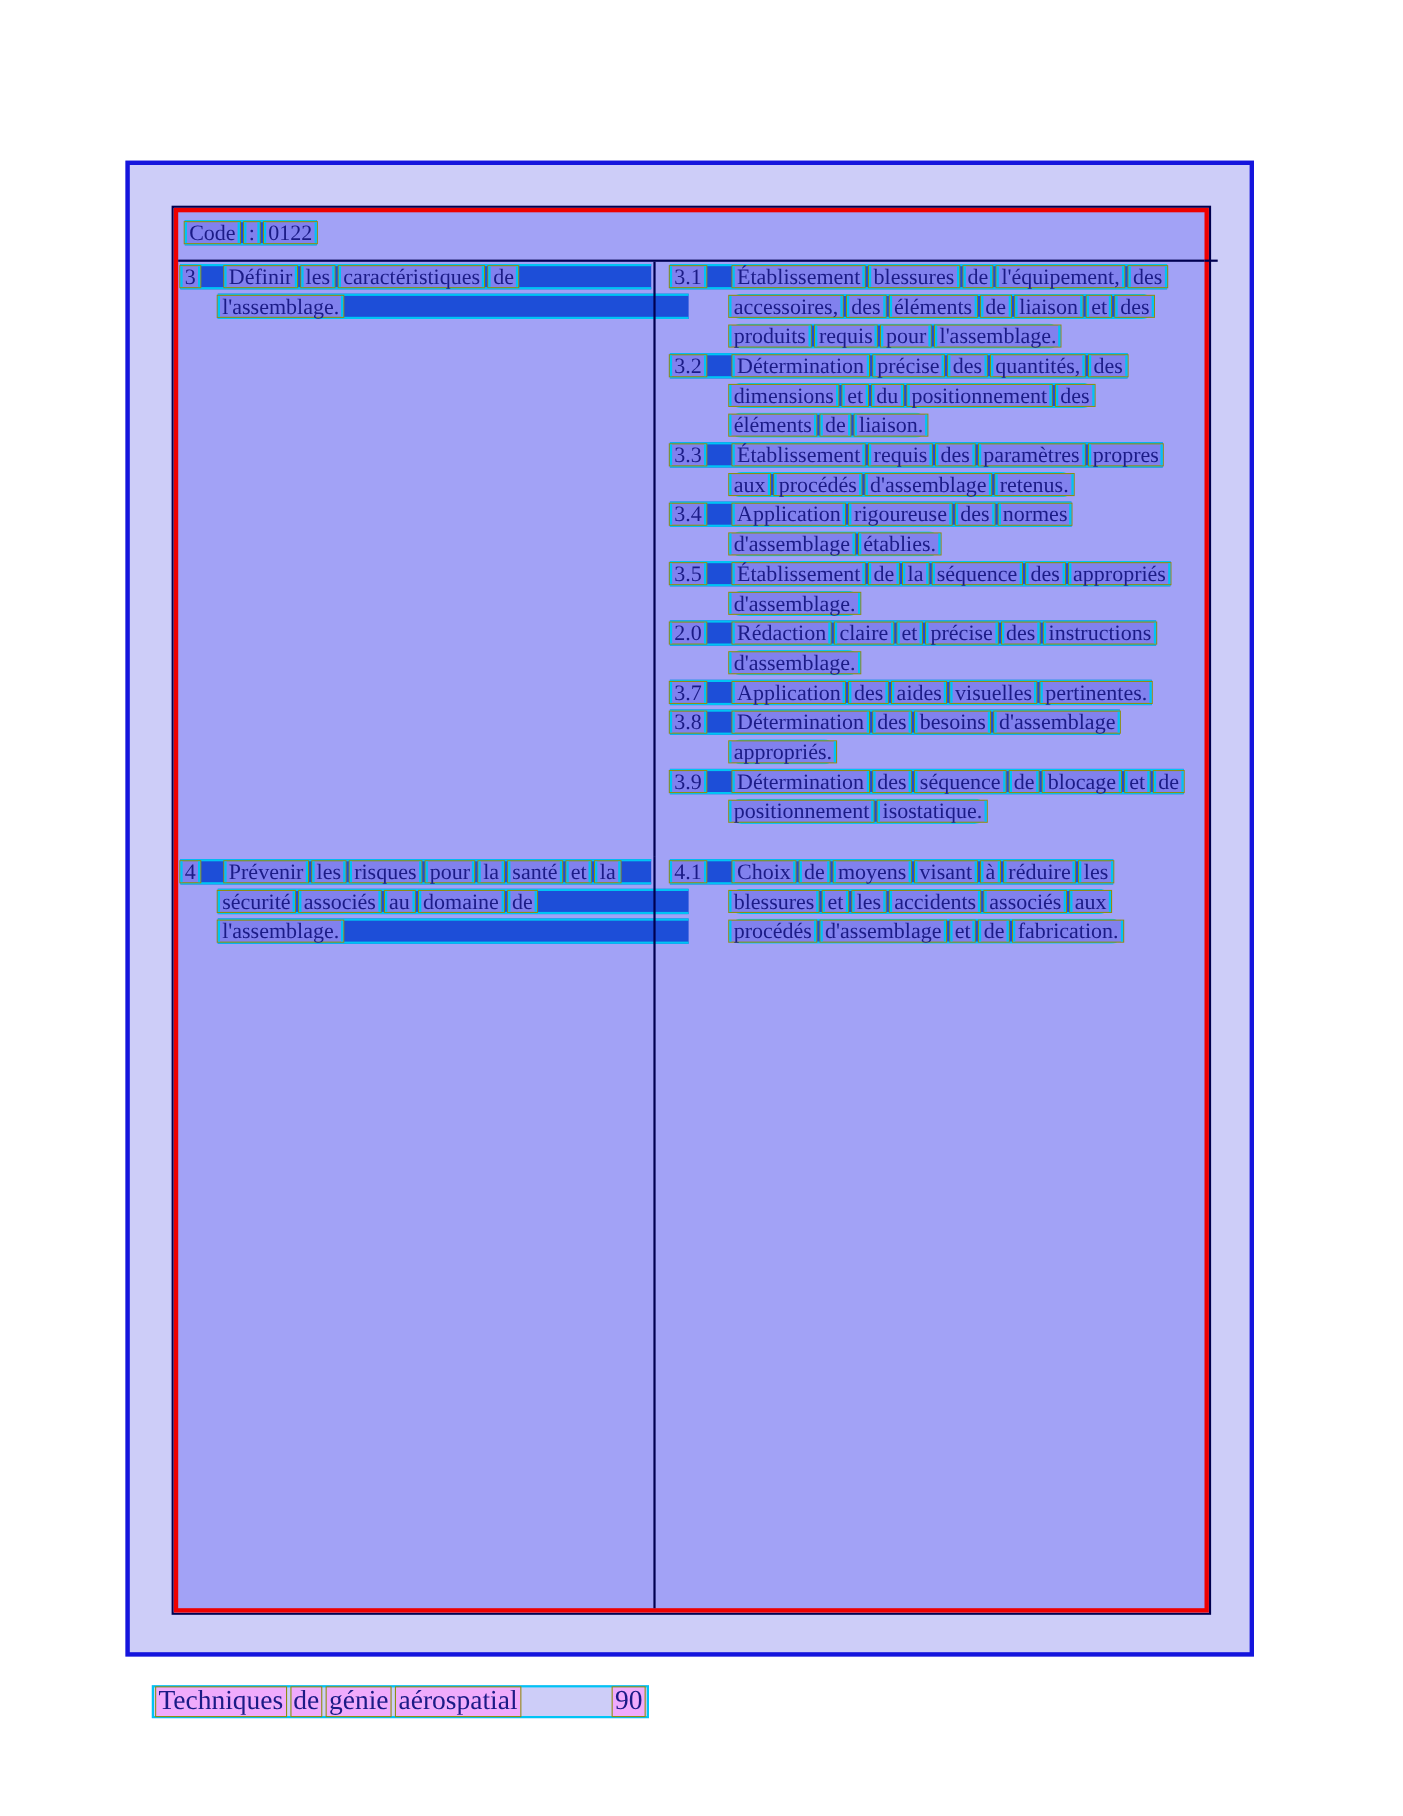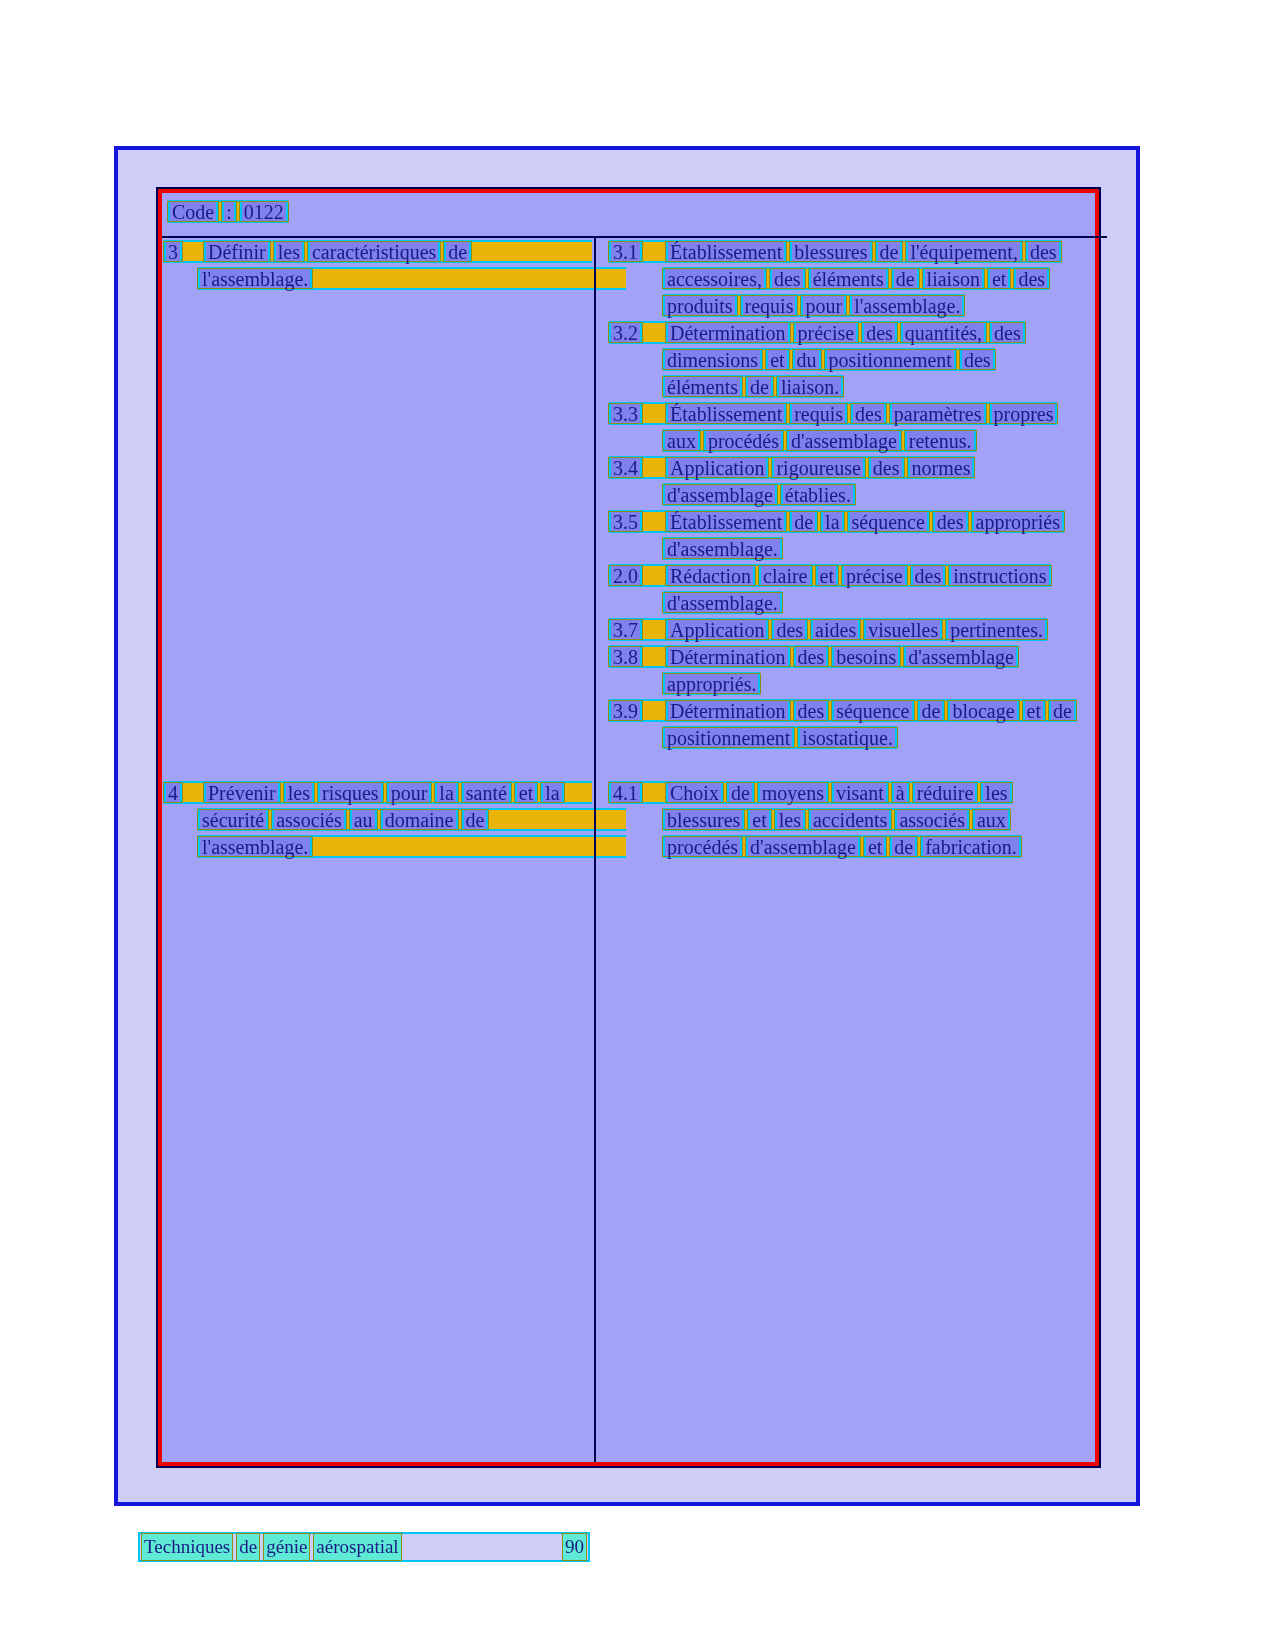--- a/index.html
+++ b/index.html
@@ -37,46 +37,46 @@
     width:432px;flex:0 0 432px;box-sizing:border-box;padding:2px 2px 0 2px;
   }
   .cell-right{
     flex:1;border-left:2px solid #000050;box-sizing:border-box;
     padding:2px 4px 0 13px;min-width:0;
   }
   
   .pline{
     display:flex;align-items:center;height:23px;margin-bottom:4px;
     border-top:2px solid #00c4f4;border-bottom:2px solid #00c4f4;
-    background:#eab308;box-sizing:border-box;overflow:visible;
+    background:#1d4ed8;box-sizing:border-box;overflow:visible;
   }
   .pline.fit{display:inline-flex;width:max-content;max-width:100%;}
   .pline.full{width:100%;}
   .cont-left{margin-left:34px;width:calc(100% - 34px);}
-  .cont-right{margin-left:54px;}
+  .cont-right{margin-left:54px;border-radius:11px;}
   
   .w{
     white-space:pre;display:flex;align-items:center;height:100%;
     background:#8181ee;padding:0 2px;margin-right:4px;
     box-shadow:0 0 0 1px #8e8e12;
     border-left:2px solid #00c4f4;border-right:2px solid #00c4f4;
     box-sizing:border-box;font-size:20px;line-height:20px;color:#1b1b86;
   }
   .w:last-child{margin-right:0;}
   .num-spacer-left{flex:0 0 18px;height:100%;}
   .num-spacer-right{flex:0 0 20px;height:100%;}
   
   .footer-line{
     position:absolute;left:138px;top:1532px;width:452px;height:30px;
     border:2px solid #00c4f4;background:#cdcdf8;box-sizing:border-box;
     display:flex;align-items:center;padding:0 2px;
   }
   .footer-line .w{
-    background:#5eead4;border-left:none;border-right:none;margin-right:5px;
-    font-size:19px;
+    background:#f0abfc;border-left:none;border-right:none;margin-right:5px;
+    font-size:25px;
   }
   .footer-line .page-num{margin-left:auto;margin-right:0;}
 </style>
 </head>
 <body>
 
 <div class="outer-frame">
   <div class="table-navy">
     <div class="table-red">
       <div class="code-row">

